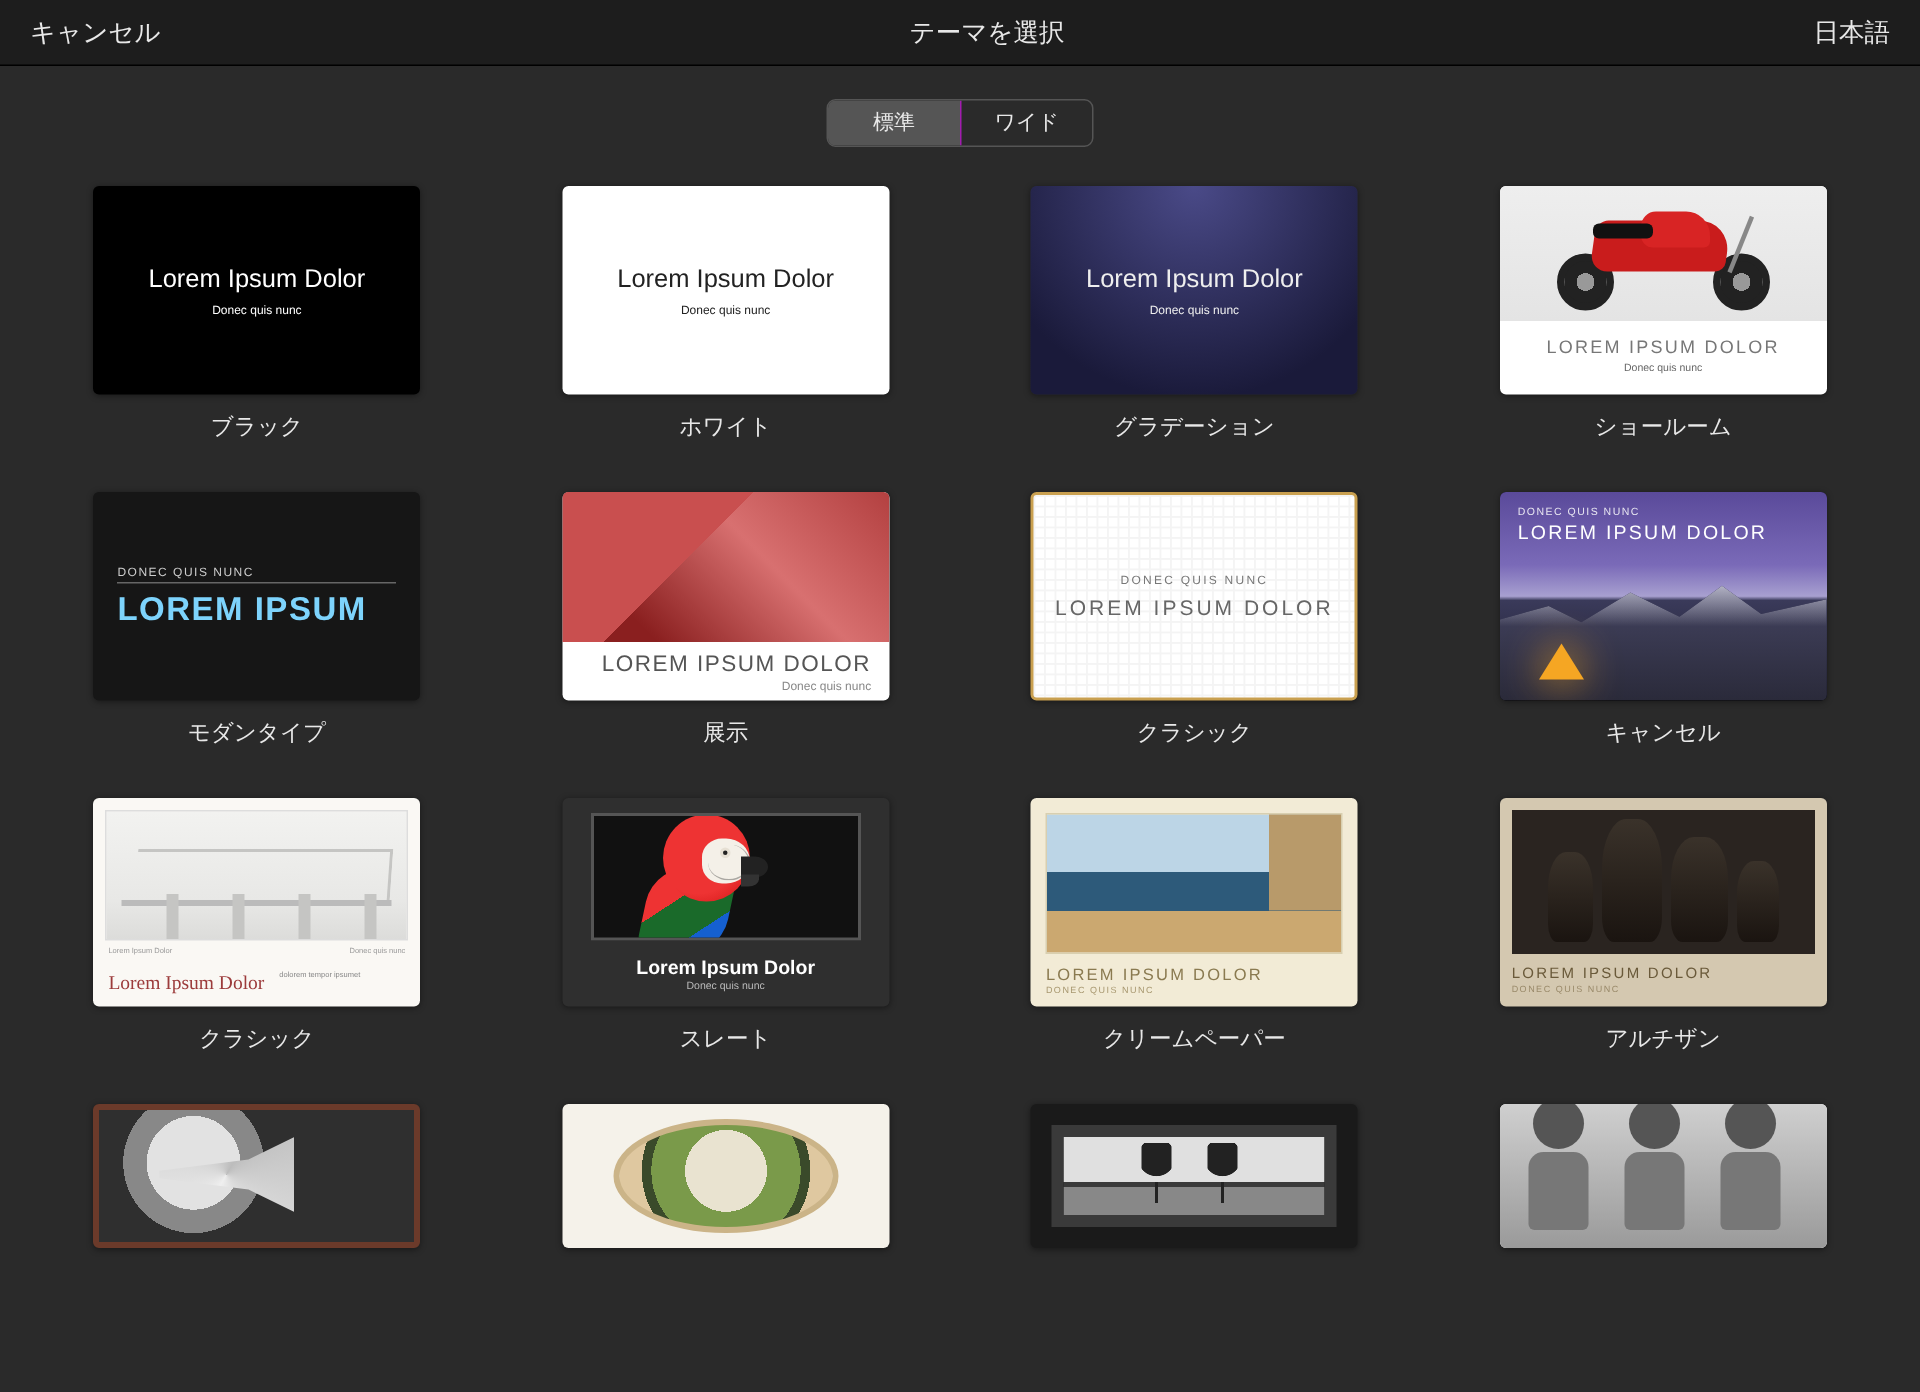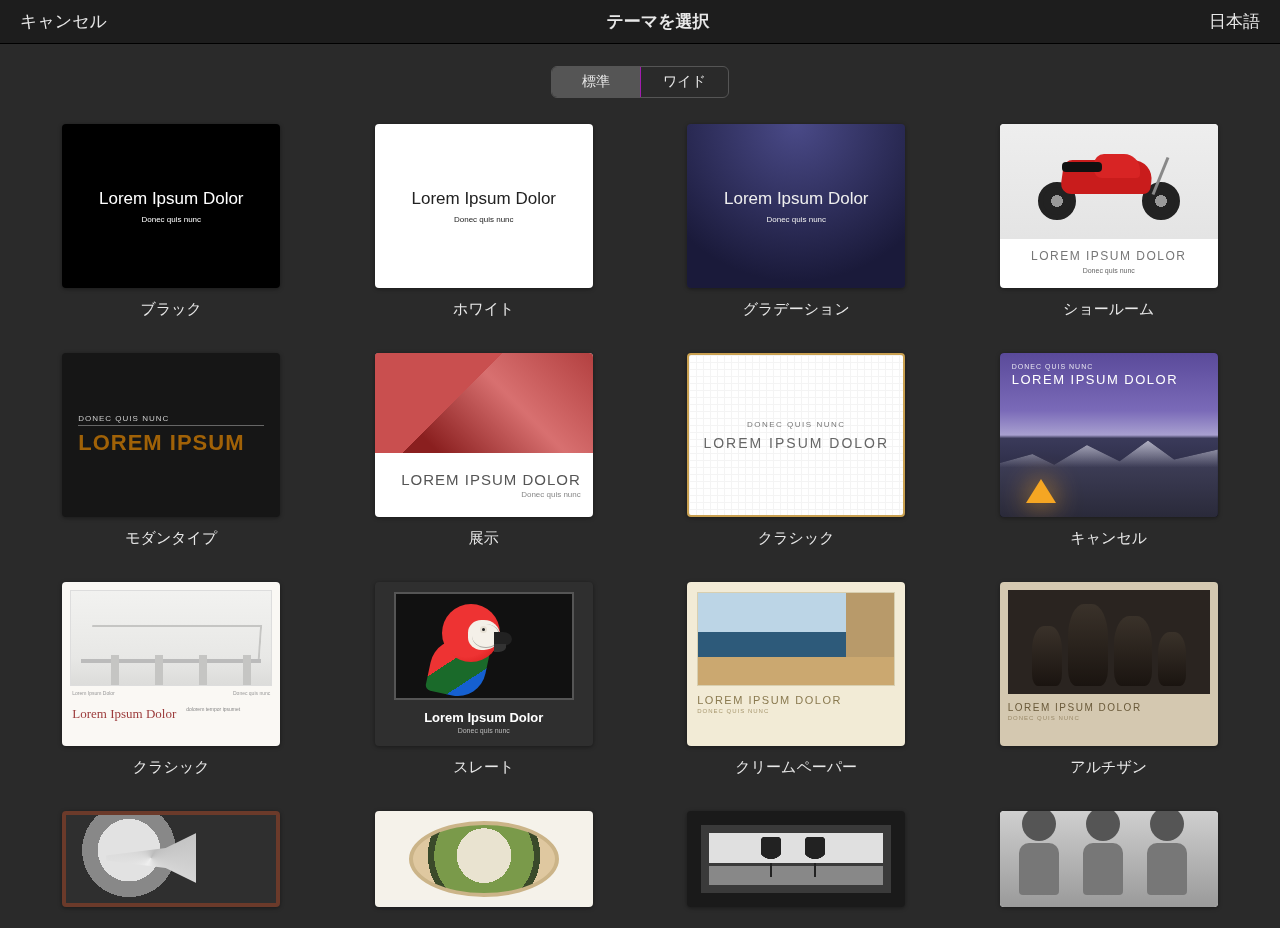--- a/index.html
+++ b/index.html
@@ -14,21 +14,21 @@
   .header {
     height: 44px;
     background: #1d1d1d;
     display: flex;
     align-items: center;
     justify-content: space-between;
     padding: 0 20px;
     border-bottom: 1px solid #000;
   }
   .header-left, .header-right { font-size: 17px; cursor: pointer; }
-  .header-title { font-size: 17px; font-weight: 700; }
+  .header-title { font-size: 17px; font-weight: 400; }
   .seg-wrap { display: flex; justify-content: center; padding: 22px 0 26px; }
   .seg {
     display: flex;
     border: 1px solid #555;
     border-radius: 6px;
     overflow: hidden;
   }
   .seg button {
     width: 88px; height: 30px;
     background: transparent; border: none;
@@ -38,21 +38,21 @@
   .seg button.active { background: #555; }
   .seg button + button { border-left: 1px solid #a21caf; }
   .grid {
     display: grid;
     grid-template-columns: repeat(4, 1fr);
     gap: 34px 90px;
     padding: 0 60px 20px;
   }
   .cell { display: flex; flex-direction: column; align-items: center; cursor: pointer; }
   .thumb {
-    width: 218px; height: 164px;
+    width: 218px; height: 139px;
     border-radius: 4px; overflow: hidden;
     box-shadow: 0 1px 4px rgba(0,0,0,.4);
     background: #000;
     display: flex; flex-direction: column;
     position: relative;
   }
   .cell-label { margin-top: 12px; font-size: 15px; color: #e8e8e8; }
 
   
   .t-black { background:#000; align-items:center; justify-content:center; color:#fff; }
@@ -75,21 +75,21 @@
   .bike { width:150px; height:80px; position:relative; }
   .bike .body { position:absolute; left:28px; top:18px; width:90px; height:34px; background:#c91c1c; border-radius:8px 22px 6px 12px; transform:skewX(-8deg);}
   .bike .tank { position:absolute; left:60px; top:12px; width:46px; height:24px; background:#d82424; border-radius:10px 16px 4px 8px;}
   .bike .seat { position:absolute; left:28px; top:20px; width:40px; height:10px; background:#111; border-radius:4px;}
   .bike .wheel { position:absolute; width:38px; height:38px; border:5px solid #222; border-radius:50%; bottom:2px; background:radial-gradient(circle,#999 0 6px,#222 6px);}
   .bike .w1 { left:4px; } .bike .w2 { right:4px; }
   .bike .fork { position:absolute; right:22px; top:14px; width:3px; height:40px; background:#888; transform:rotate(22deg);}
 
   .t-modern { background:#161616; padding:0 16px; justify-content:center; }
   .t-modern .sup { font-size:8px; letter-spacing:1px; color:#ccc; border-bottom:1px solid #666; padding-bottom:2px; margin-bottom:4px;}
-  .t-modern .big { font-size:22px; font-weight:800; color:#a16207; letter-spacing:1px;}
+  .t-modern .big { font-size:22px; font-weight:800; color:#7dd3fc; letter-spacing:1px;}
 
   .t-exhibit { background:#fff; }
   .t-exhibit .img { height:100px; background:
       linear-gradient(135deg,#c94f4f 0 40%,transparent 40%),
       linear-gradient(45deg,#8a1f1f 20%,#d87070 60%,#b34040 100%);
   }
   .t-exhibit .txt { flex:1; display:flex; flex-direction:column; align-items:flex-end; justify-content:center; padding:0 12px; color:#555;}
   .t-exhibit .big { font-size:15px; letter-spacing:1px;}
   .t-exhibit .sm  { font-size:8px; color:#888; margin-top:2px;}
 

